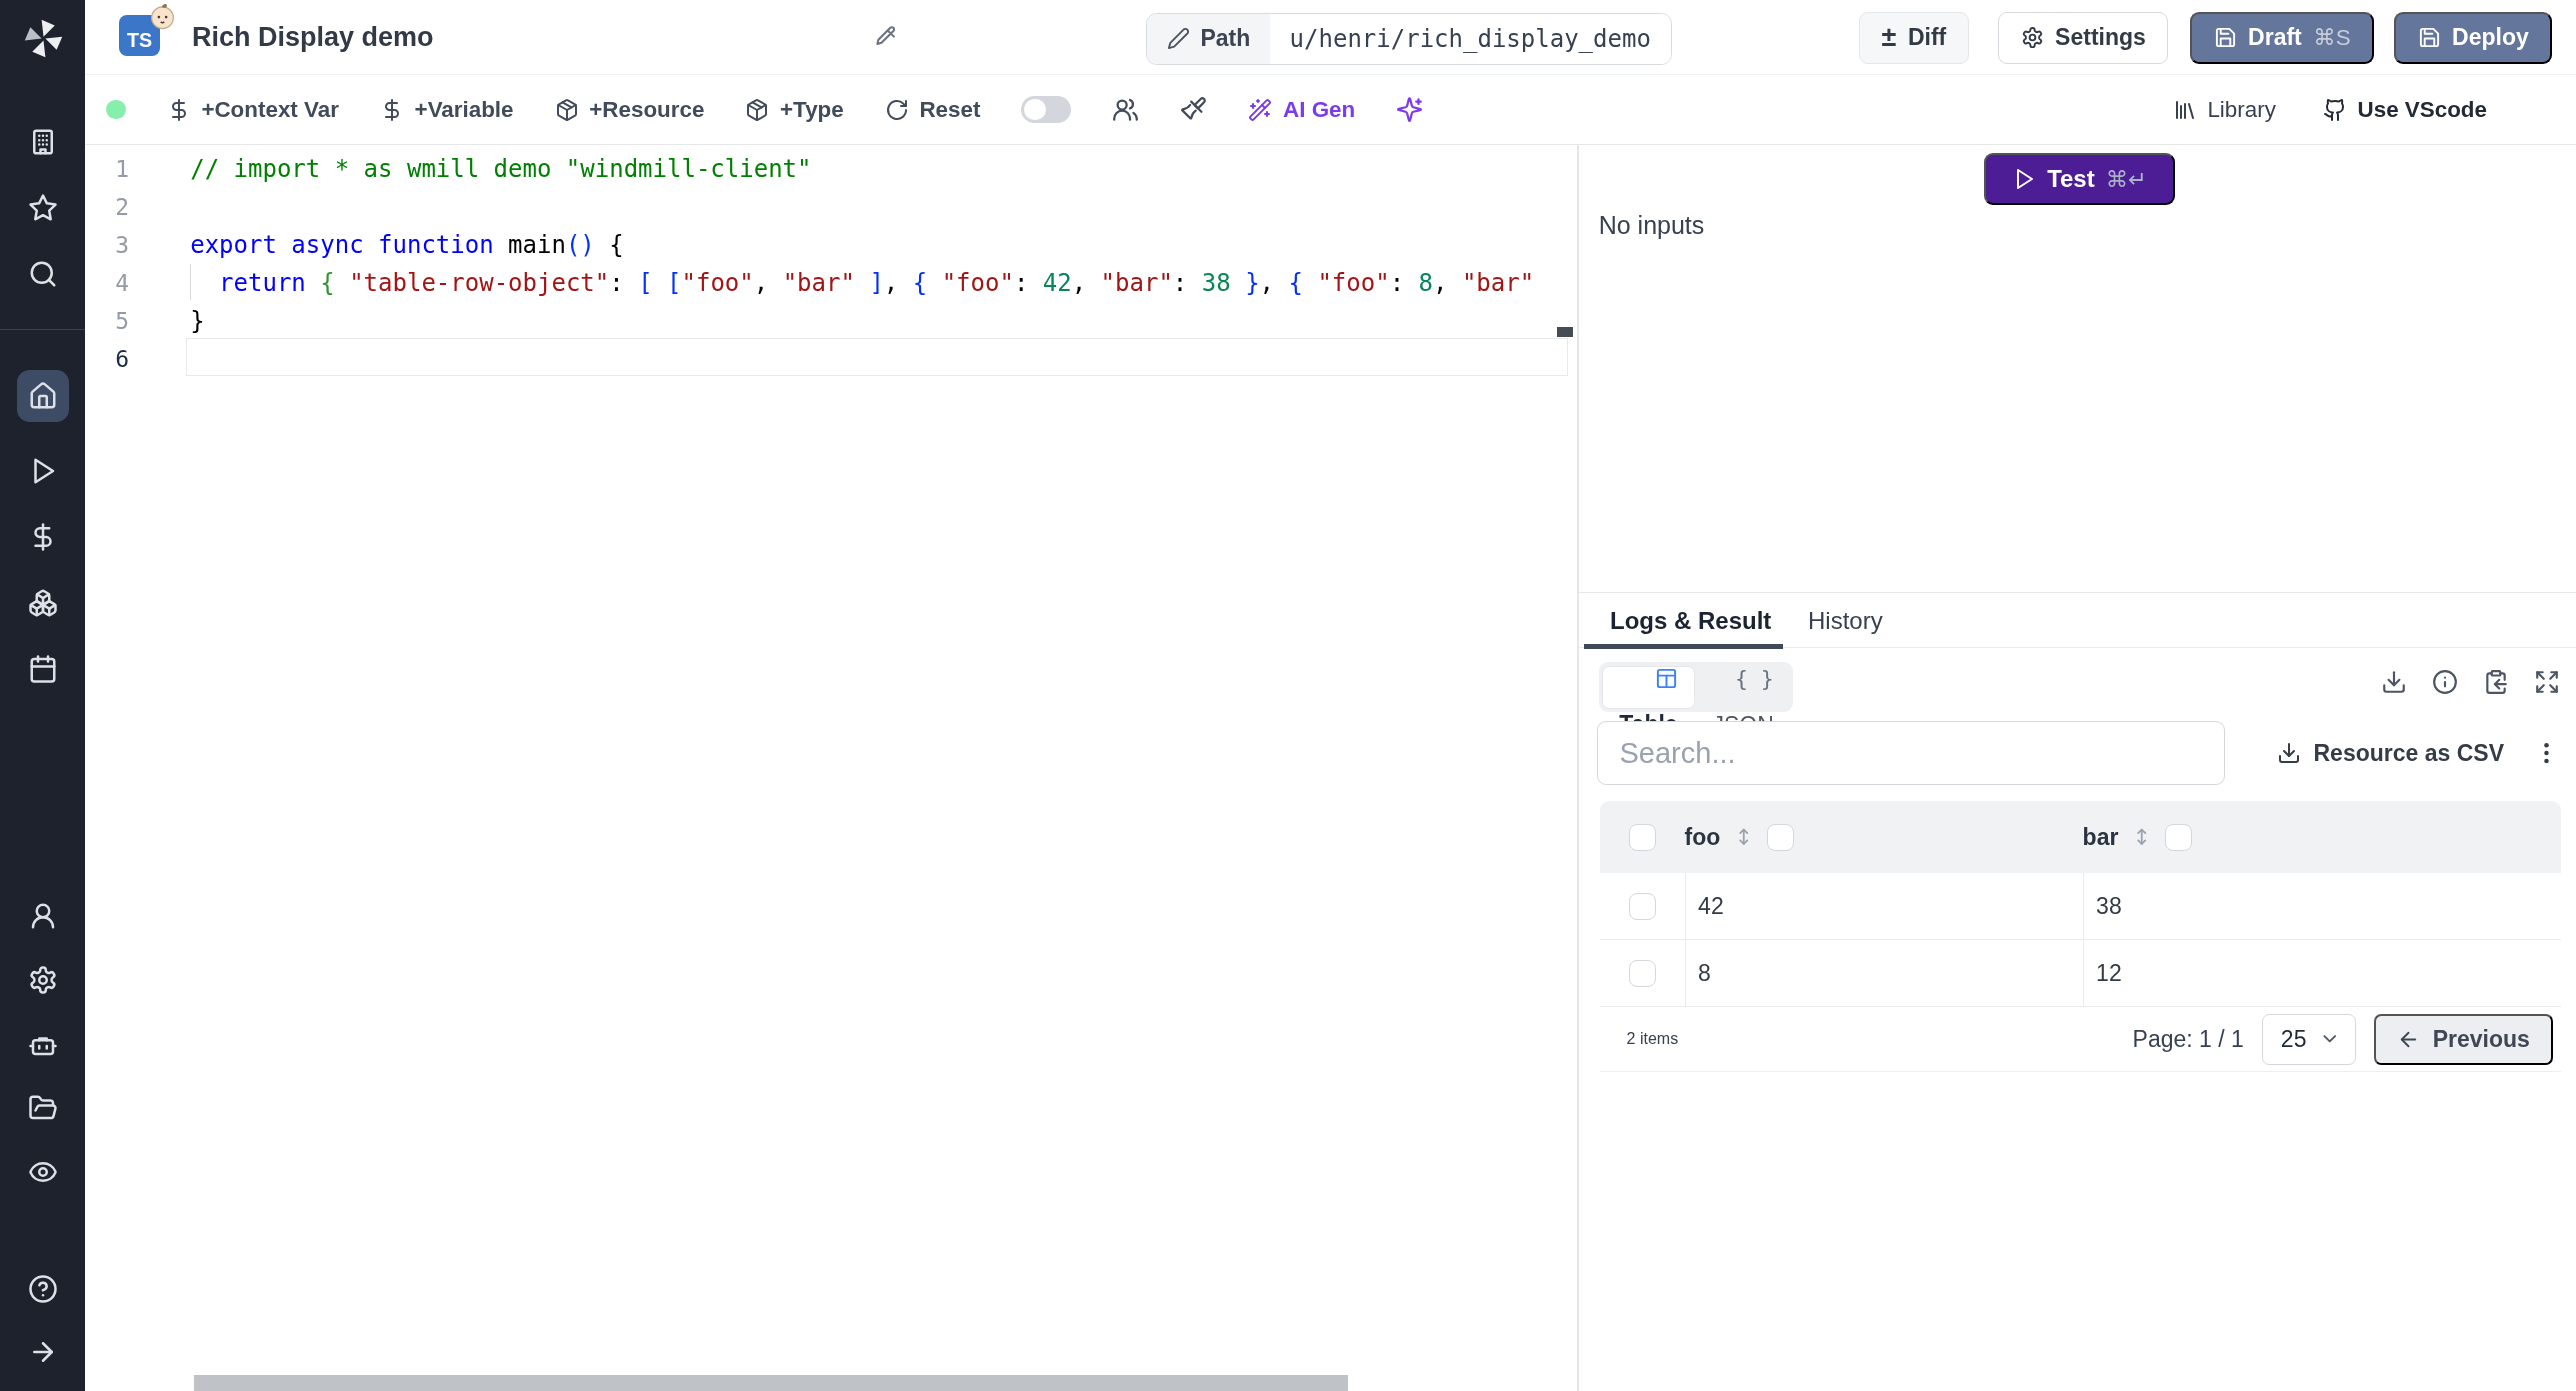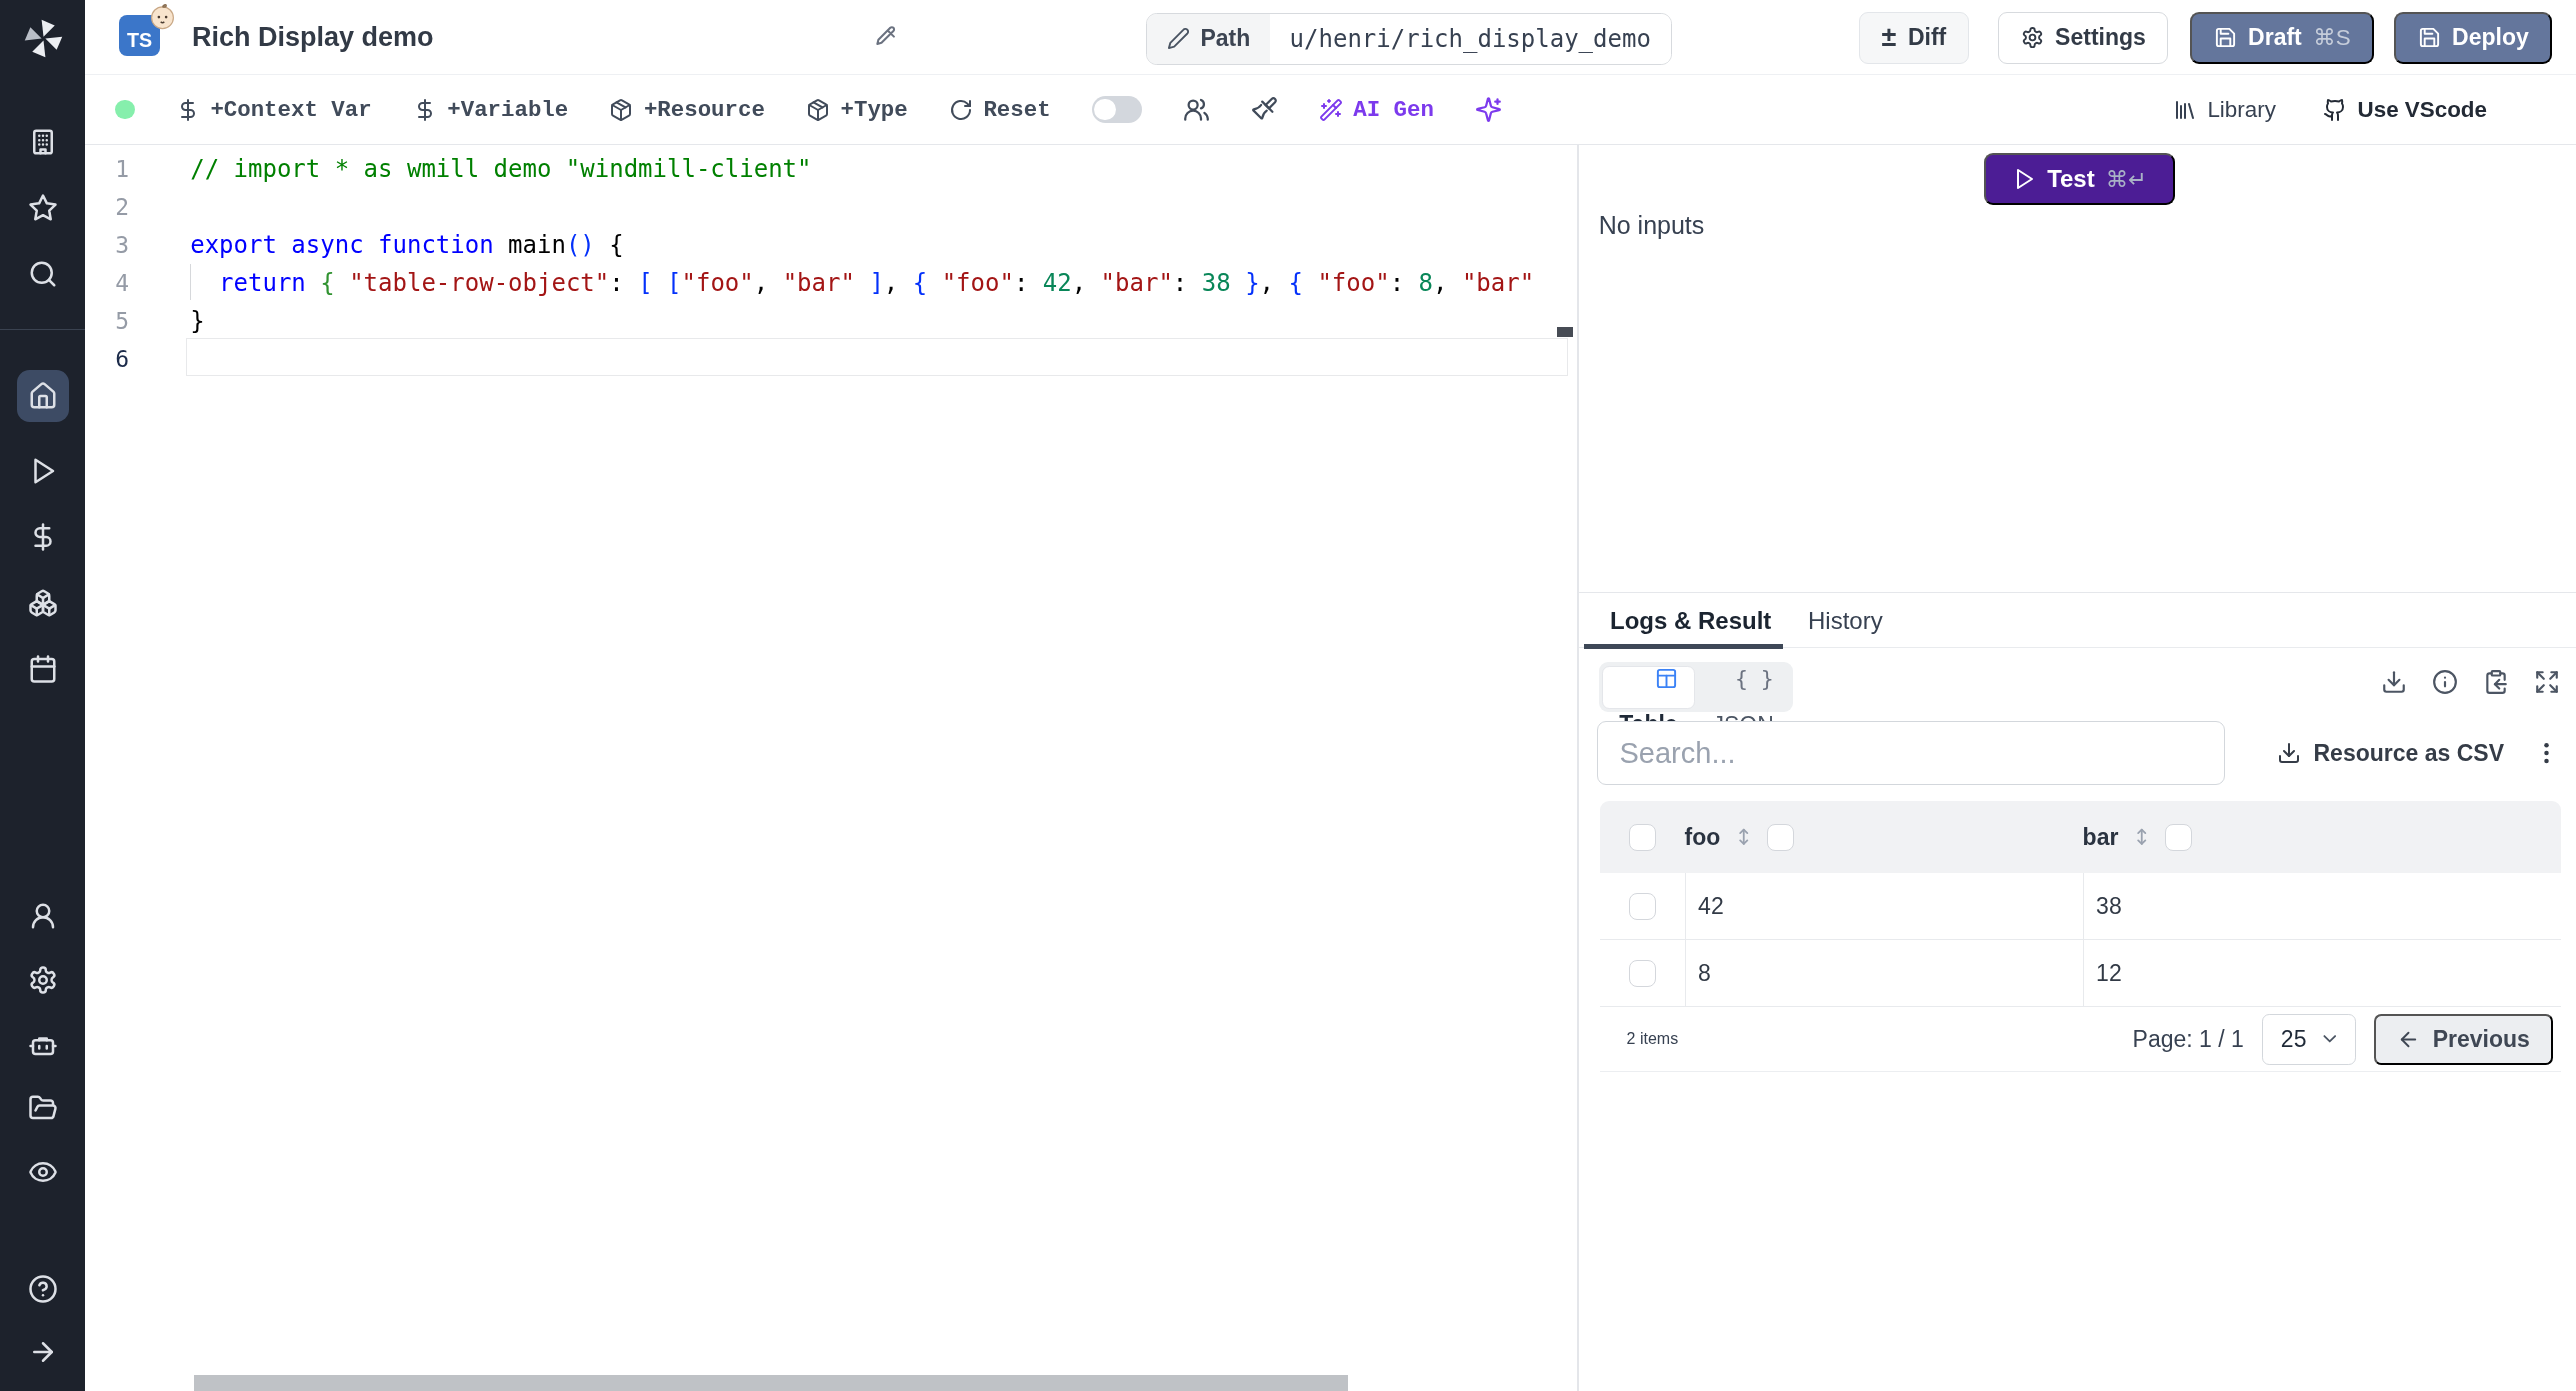--- a/index.html
+++ b/index.html
@@ -40,21 +40,21 @@
   .top-btn .icon { width:23px; height:23px; }
   #btn-diff { left:1774px; background:#f6f7f8; border:0.9px solid #e3e6ea; color:#323a46; }
   #btn-diff .pm { font-size:27px; font-weight:bold; line-height:1; }
   #btn-settings { left:1913px; background:#fff; border:0.9px solid #d7dade; color:#323a46; }
   #btn-draft { left:2105px; background:#64769c; color:#fff; }
   #btn-deploy { left:2309px; background:#64769c; color:#fff; }
   .kbd-hint { font-weight:normal; color:#c6cdda; font-size:22.4px; }
 
   
   #toolbar { position:absolute; left:85px; top:75px; right:0; height:70px; background:#fff; border-bottom:0.9px solid #e5e7eb; display:flex; align-items:center; z-index:19; }
-  #toolbar-left { display:flex; align-items:center; gap:41px; padding-left:30px;font-family:Liberation Mono, monospace; }
+  #toolbar-left { display:flex; align-items:center; gap:41px; padding-left:21px; }
   #status-dot { width:19.7px; height:19.7px; border-radius:50%; }
   .tool-item { display:flex; align-items:center; gap:10.7px; color:#414b5a; font-size:22.4px; font-weight:bold; cursor:pointer; white-space:nowrap; }
   .tool-item .icon { width:24px; height:24px; }
   #multiplayer-toggle { width:50px; height:27px; background:#d3d7dd; border-radius:13.4px; position:relative; cursor:pointer; }
   #multiplayer-toggle .knob { position:absolute; left:2.7px; top:2.7px; width:21.5px; height:21.5px; background:#fff; border-radius:50%; }
   .icon-btn { width:27px; height:27px; color:#414b5a; cursor:pointer; }
   .purple { color:var(--purple); }
   #toolbar-right { margin-left:auto; display:flex; align-items:center; gap:47px; padding-right:89px; }
   #lib-item { font-weight:normal; color:#374151; }
   #vscode-item { font-weight:bold; color:#232a35; }

